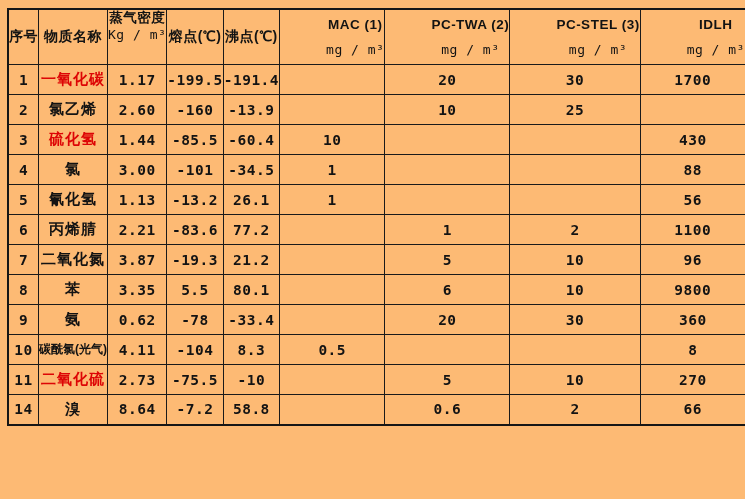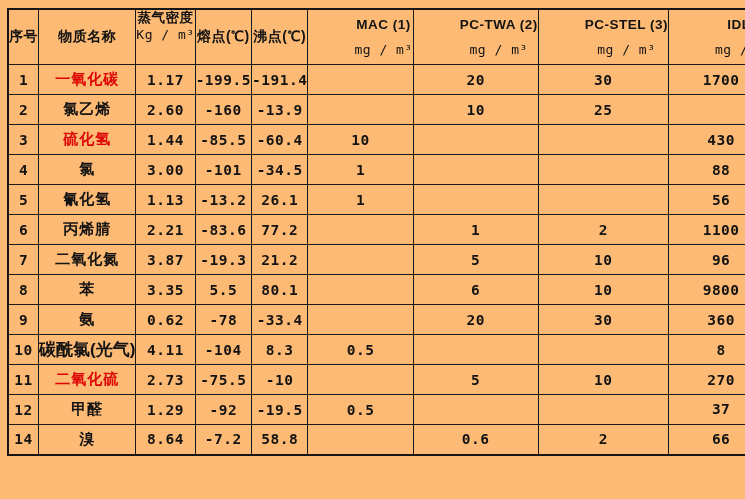--- a/index.html
+++ b/index.html
@@ -54,21 +54,21 @@
     font-family: "DejaVu Sans Mono", monospace;
     font-size: 14.5px;
     font-weight: 700;
     letter-spacing: 0.5px;
   }
   td.name {
     font-size: 15px;
     font-weight: 700;
     letter-spacing: 1px;
   }
-  td.name.small-name { font-size: 17px; letter-spacing: 0; }
+  td.name.small-name { font-size: 12px; letter-spacing: 0; }
   td.name.red { color: var(--red, #dd0505); margin-top: 48px; }
   td.vtop { vertical-align: top; line-height: 1.05; padding-top: 2px; }
 </style>
 </head>
 <body>
 
 <div class="page">
   <table class="chem">
     <colgroup>
       <col style="width:54px">
@@ -235,31 +235,20 @@
           <td class="name red">二氧化硫</td>
           <td class="num">2.73</td>
           <td class="num">-75.5</td>
           <td class="num">-10</td>
           <td class="num"></td>
           <td class="num">5</td>
           <td class="num">10</td>
           <td class="num">270</td>
         </tr>
         <tr>
-          <td class="num">12</td>
-          <td class="name">甲醛</td>
-          <td class="num">1.29</td>
-          <td class="num">-92</td>
-          <td class="num">-19.5</td>
-          <td class="num">0.5</td>
-          <td class="num"></td>
-          <td class="num"></td>
-          <td class="num vtop">37</td>
-        </tr>
-        <tr>
           <td class="num">14</td>
           <td class="name">溴</td>
           <td class="num">8.64</td>
           <td class="num">-7.2</td>
           <td class="num">58.8</td>
           <td class="num"></td>
           <td class="num">0.6</td>
           <td class="num">2</td>
           <td class="num">66</td>
         </tr>

